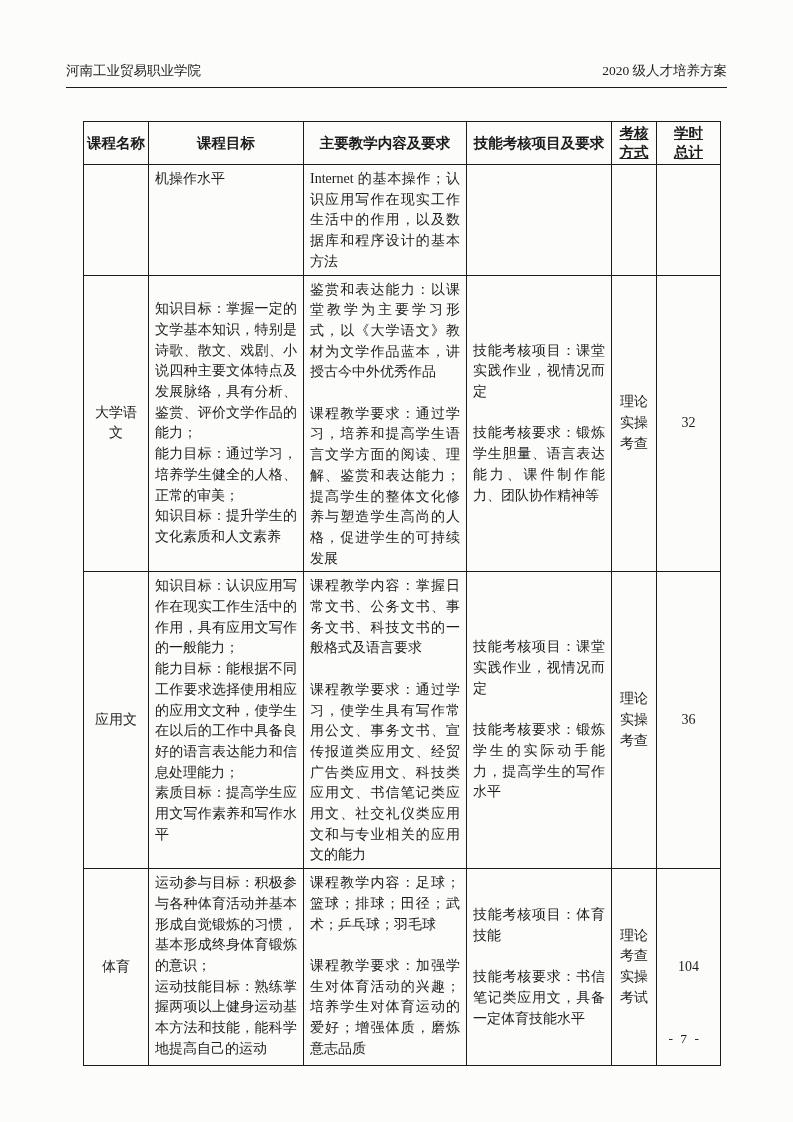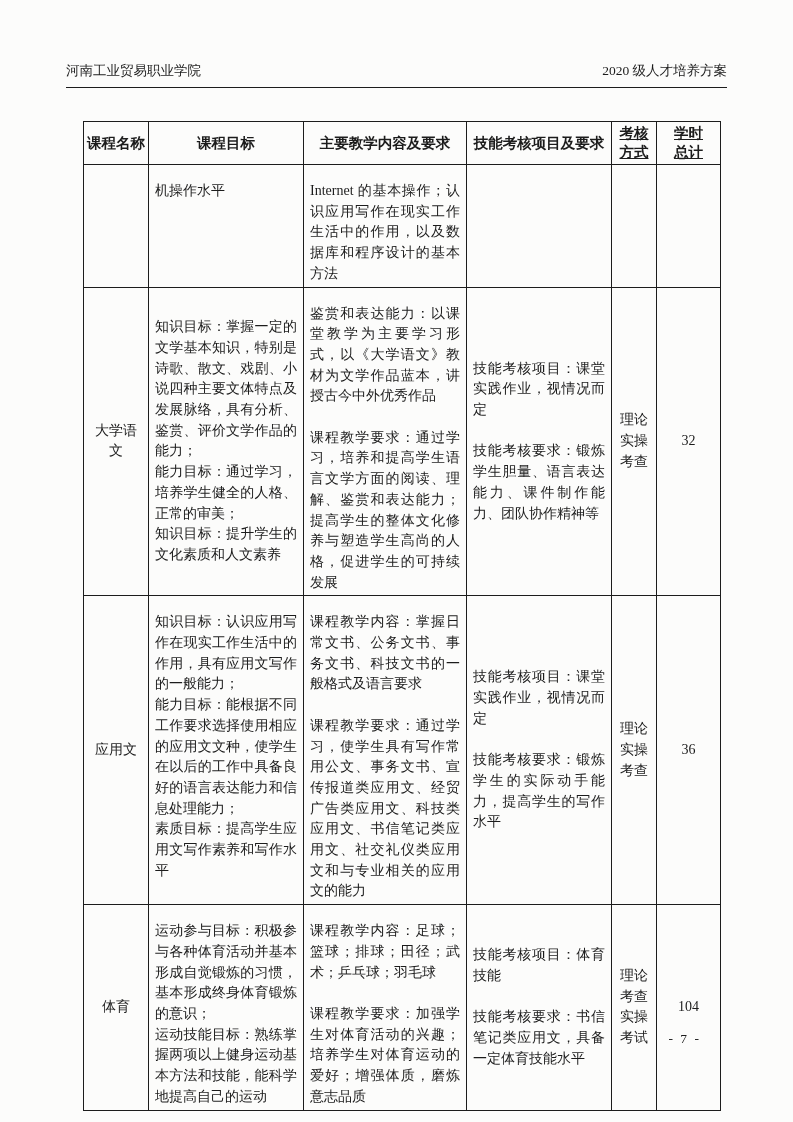--- a/index.html
+++ b/index.html
@@ -45,21 +45,21 @@
     text-align: center;
     vertical-align: middle;
     font-size: 14.5px;
     line-height: 19px;
     padding: 2px 2px;
   }
   .curriculum td {
     vertical-align: middle;
     text-align: justify;
   }
-  .curriculum td.vt { vertical-align: top; padding-top: 16px; }
+  .curriculum td.vt { vertical-align: top; padding-top: 4px; }
   .curriculum td.center { text-align: center; }
   .narrow { display: inline-block; max-width: 32px; text-decoration: underline; }
   p.para { margin: 0; }
   td.gap p.para + p.para { margin-top: 20.7px; }
   .method-line { text-align: center; font-family: Liberation Mono, monospace; }
   .page-number {
     position: absolute;
     top: 1031px;
     right: 92px;
     font-size: 13.5px;

